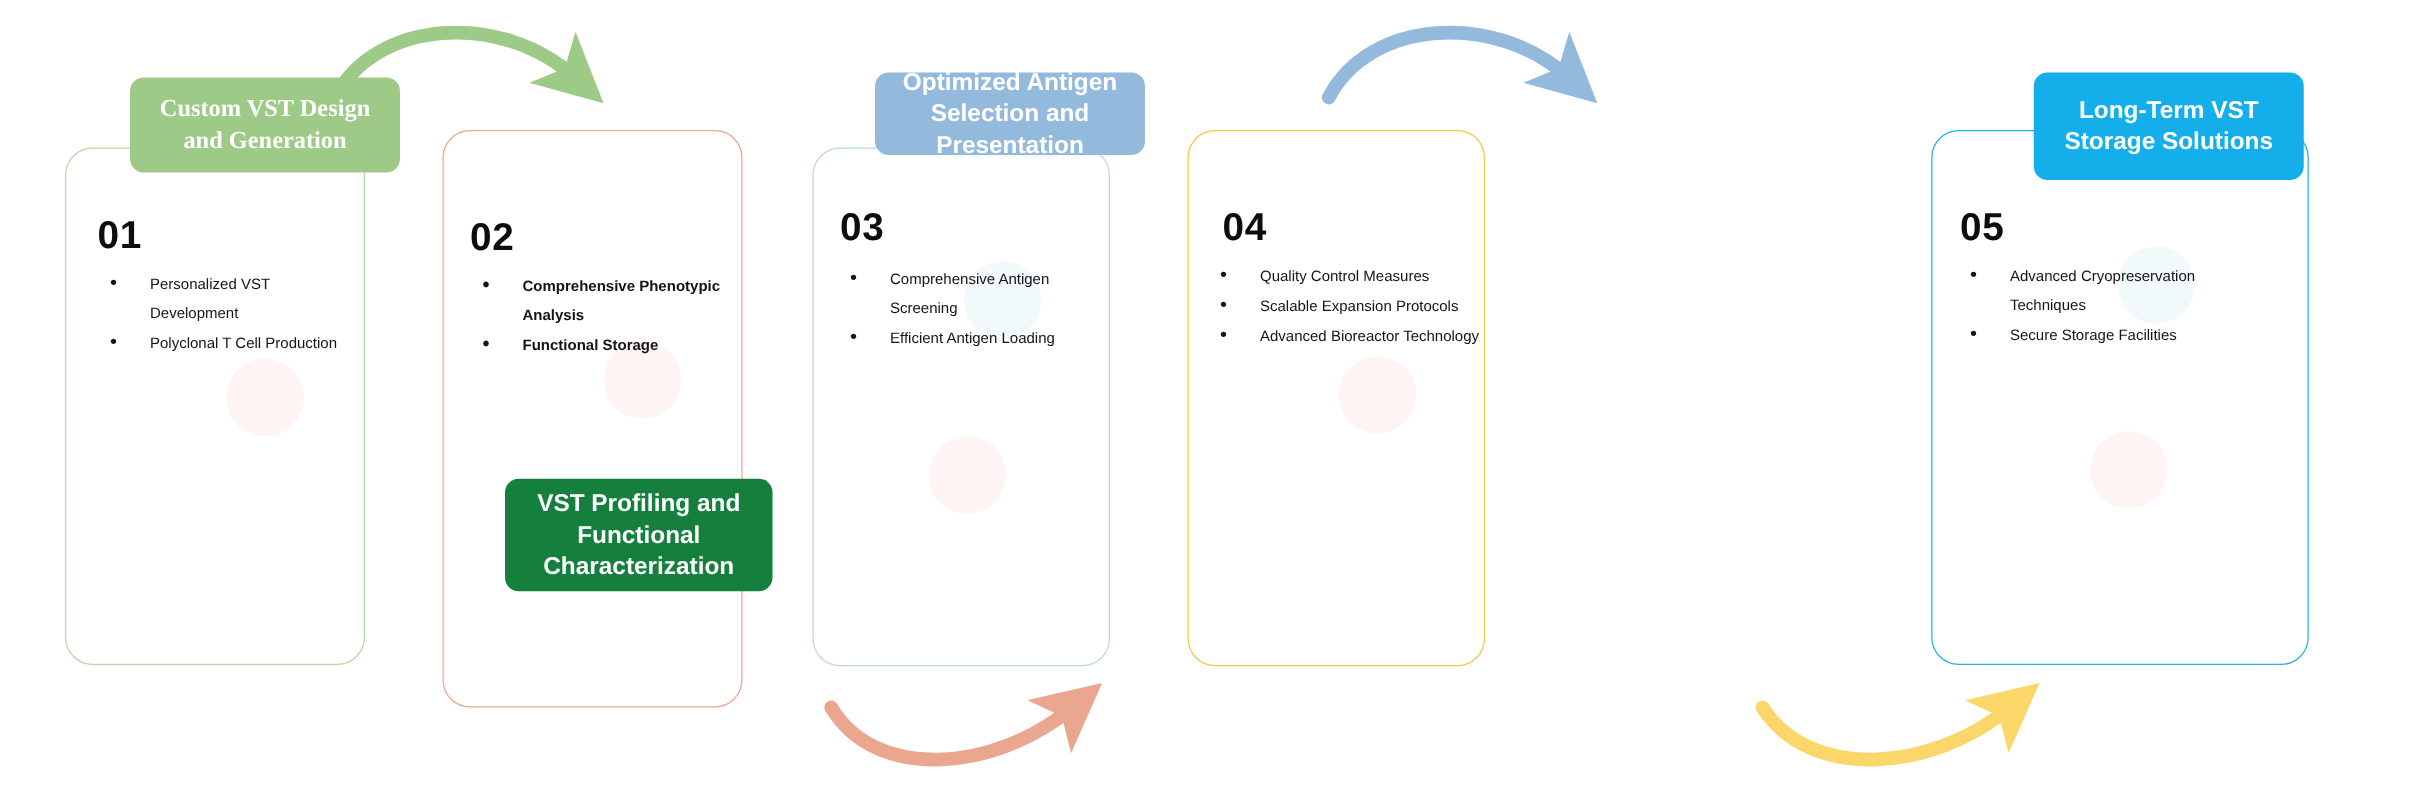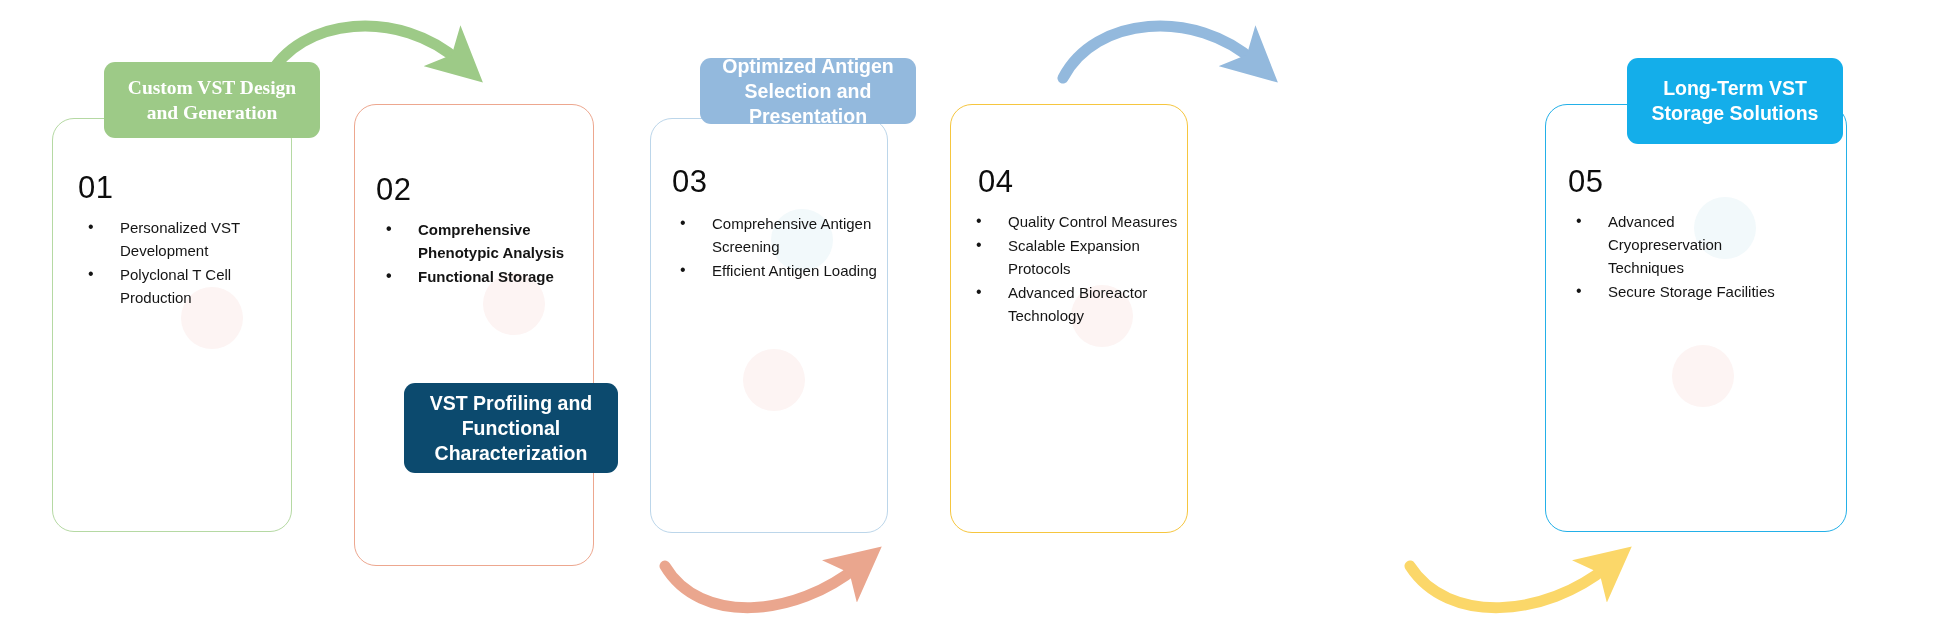--- a/index.html
+++ b/index.html
@@ -34,34 +34,34 @@
     border-width: 1.6px;
   }
   .watermark {
     position: absolute;
     border-radius: 50%;
     pointer-events: none;
   }
   .num {
     position: absolute;
     font-size: 31px;
-    font-weight: normal;
+    font-weight: bold;
     color: #0d0d0d;
     letter-spacing: 0.5px;
     line-height: 1;
   }
   .bullets {
     position: absolute;
     list-style: none;
     margin: 0;
     padding: 0;
   }
   .bullets li {
     position: relative;
-    font-size: 15px;
+    font-size: 12px;
     line-height: 23px;
     color: #141414;
     padding-left: 40px;
     margin-bottom: 1px;
   }
   .bullets li::before {
     content: "\2022";
     position: absolute;
     left: 8px;
     top: -1px;
@@ -124,21 +124,21 @@
   <div class="badge" style="left:104px; top:62px; width:216px; height:76px; background:#9dca87;font-family:Liberation Serif, serif;">Custom VST Design and Generation</div>
 
   <div class="card" style="left:354px; top:104px; width:240px; height:462px; border-color:#eda78f;">
     <div class="watermark" style="left:128px; top:168px; width:62px; height:62px; background:#fdf4f3;"></div>
   </div>
   <div class="num" style="left:376px; top:174px;">02</div>
   <ul class="bullets" style="left:378px; top:218px; width:210px;font-weight:bold;">
     <li>Comprehensive Phenotypic Analysis</li>
     <li>Functional Storage</li>
   </ul>
-  <div class="badge" style="left:404px; top:383px; width:214px; height:90px; background:#0c4a6e;">VST Profiling and Functional Characterization</div>
+  <div class="badge" style="left:404px; top:383px; width:214px; height:90px; background:#15803d;">VST Profiling and Functional Characterization</div>
 
   <div class="card" style="left:650px; top:118px; width:238px; height:415px; border-color:#bcd6ea;">
     <div class="watermark" style="left:120px; top:90px; width:62px; height:62px; background:#f2f9fb;"></div>
     <div class="watermark" style="left:92px; top:230px; width:62px; height:62px; background:#fdf4f3;"></div>
   </div>
   <div class="num" style="left:672px; top:166px;">03</div>
   <ul class="bullets" style="left:672px; top:212px; width:206px;">
     <li>Comprehensive Antigen Screening</li>
     <li>Efficient Antigen Loading</li>
   </ul>

